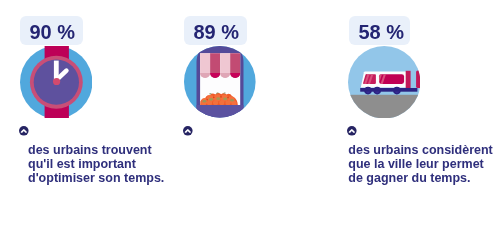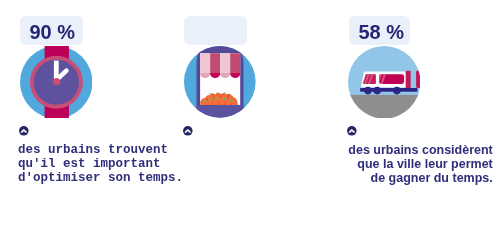--- a/index.html
+++ b/index.html
@@ -29,27 +29,28 @@
       <path d="M36.9 33.6 L46.4 24.6" stroke="#ffffff" stroke-width="4.6" stroke-linecap="round" fill="none"></path>
       <rect x="33.9" y="14.6" width="4.8" height="20.5" fill="#ffffff"></rect>
       <circle cx="36.6" cy="35.5" r="3.6" fill="#D24A6E"></circle>
     </svg>
 
     <svg class="chev" style="left:19.2px;top:126.3px;" width="9.6" height="9.6" viewBox="0 0 10 10">
       <circle cx="5" cy="5" r="5" fill="#262463"></circle>
       <path d="M1.95 6.95 Q1.6 6.4 2.1 5.85 L4.25 3.55 Q5.0 2.85 5.75 3.55 L7.9 5.85 Q8.4 6.4 8.05 6.95 L6.6 6.95 L5.0 5.2 L3.4 6.95 Z" fill="#ffffff"></path>
     </svg>
 
-    <div class="txt" style="left:18px;top:143.2px;font-family:Liberation Mono, monospace;">des urbains trouvent
+    <div class="txt" style="left:28px;top:143.2px;">des urbains trouvent
 qu'il est important
 d'optimiser son temps.</div>
   </div>
 
   <div class="col" style="left:164px;width:165px;">
     <div class="bubble" style="left:19.6px;top:16.4px;width:63.2px;height:28.8px;"></div>
+    <div class="pct" style="left:29.4px;top:22.3px;">89 %</div>
 
     <svg class="icon" style="left:20px;top:46.2px;" width="71.6" height="71.6" viewBox="0 0 71.6 71.6">
       <defs>
         <clipPath id="stallClip">
             <circle cx="35.8" cy="35.8" r="35.8"></circle>
           </clipPath>
       </defs>
       <circle cx="35.8" cy="35.8" r="35.8" fill="#51A8DD"></circle>
       <g clip-path="url(#stallClip)">
         <path d="M12.5 72 L12.5 17 Q12.5 -0.9 30 -0.9 L42 -0.9 Q59.5 -0.9 59.5 17 L59.5 72 Z" fill="#544A99"></path>
@@ -145,18 +146,18 @@
         <circle cx="48.9" cy="44.6" r="2.2" fill="#3D33A0"></circle>
         <rect x="12.2" y="42.0" width="57.2" height="3.7" fill="#2B2382"></rect>
       </g>
     </svg>
 
     <svg class="chev" style="left:19.2px;top:126.3px;" width="9.6" height="9.6" viewBox="0 0 10 10">
       <circle cx="5" cy="5" r="5" fill="#262463"></circle>
       <path d="M1.95 6.95 Q1.6 6.4 2.1 5.85 L4.25 3.55 Q5.0 2.85 5.75 3.55 L7.9 5.85 Q8.4 6.4 8.05 6.95 L6.6 6.95 L5.0 5.2 L3.4 6.95 Z" fill="#ffffff"></path>
     </svg>
 
-    <div class="txt" style="left:20.3px;top:143.2px;text-align:right;">des urbains considèrent
+    <div class="txt" style="left:20.3px;top:143.2px;">des urbains considèrent
 que la ville leur permet
 de gagner du temps.</div>
   </div>
 
 </div>
 
 </body></html>

